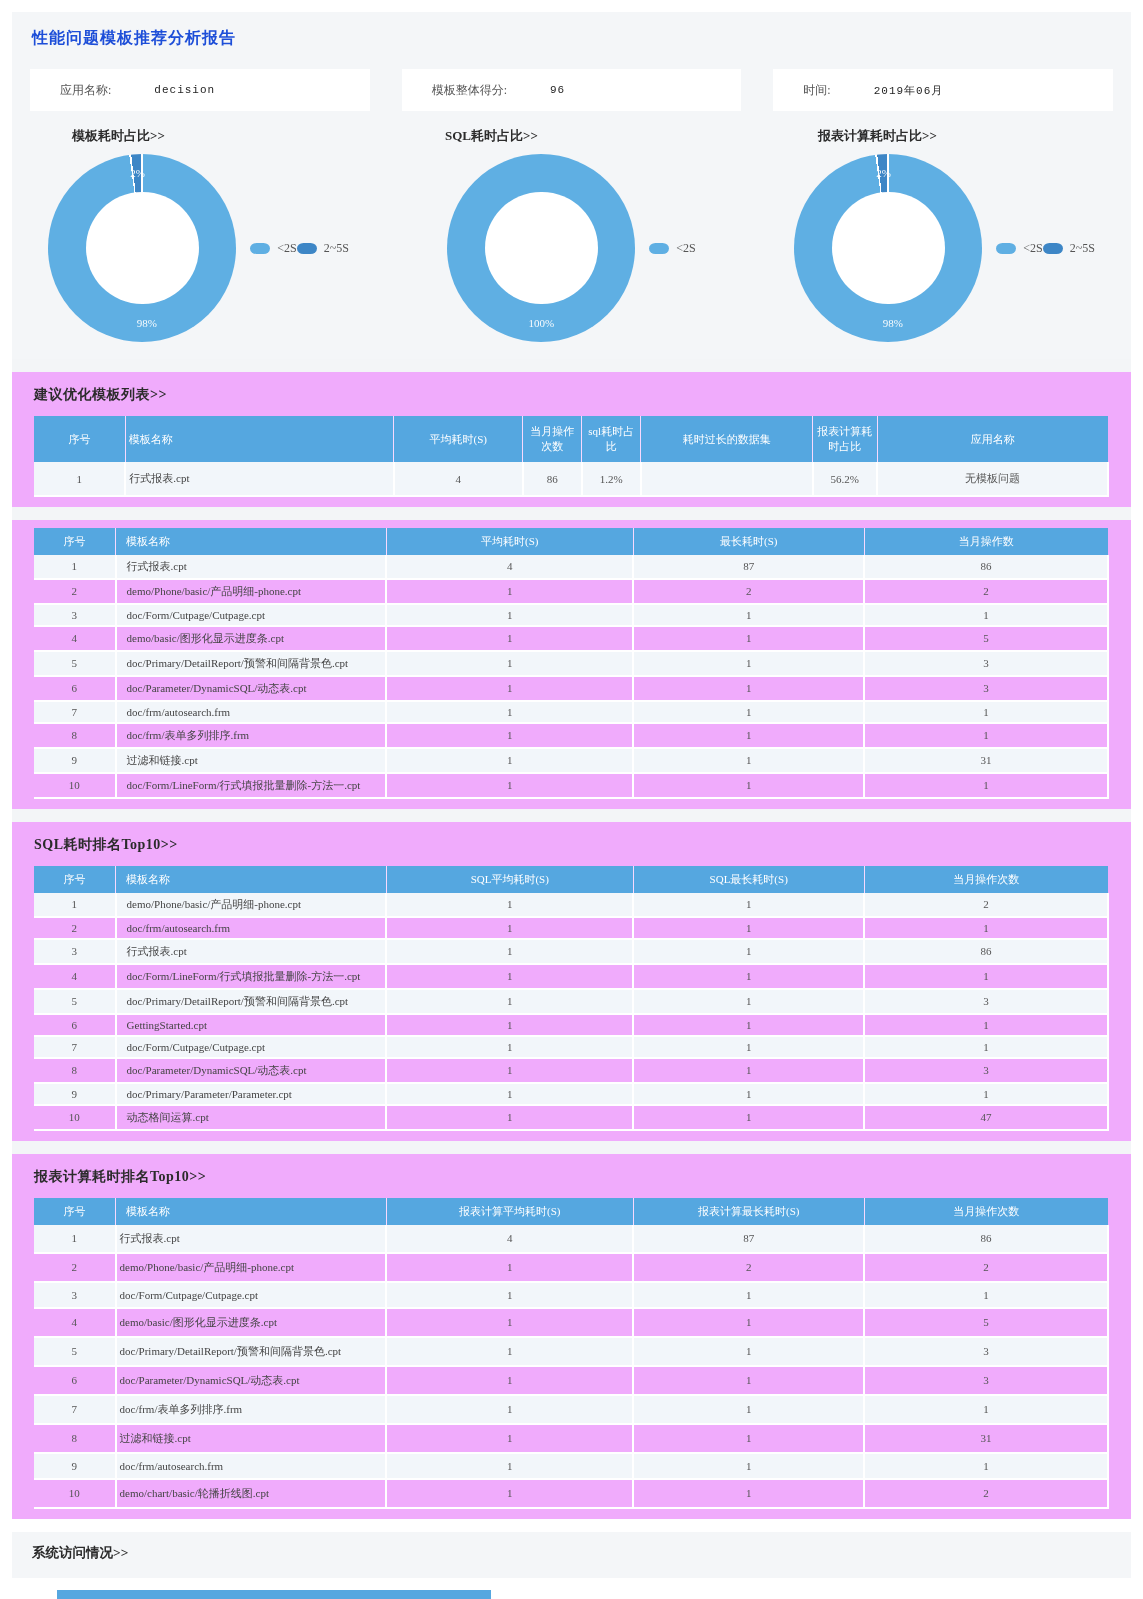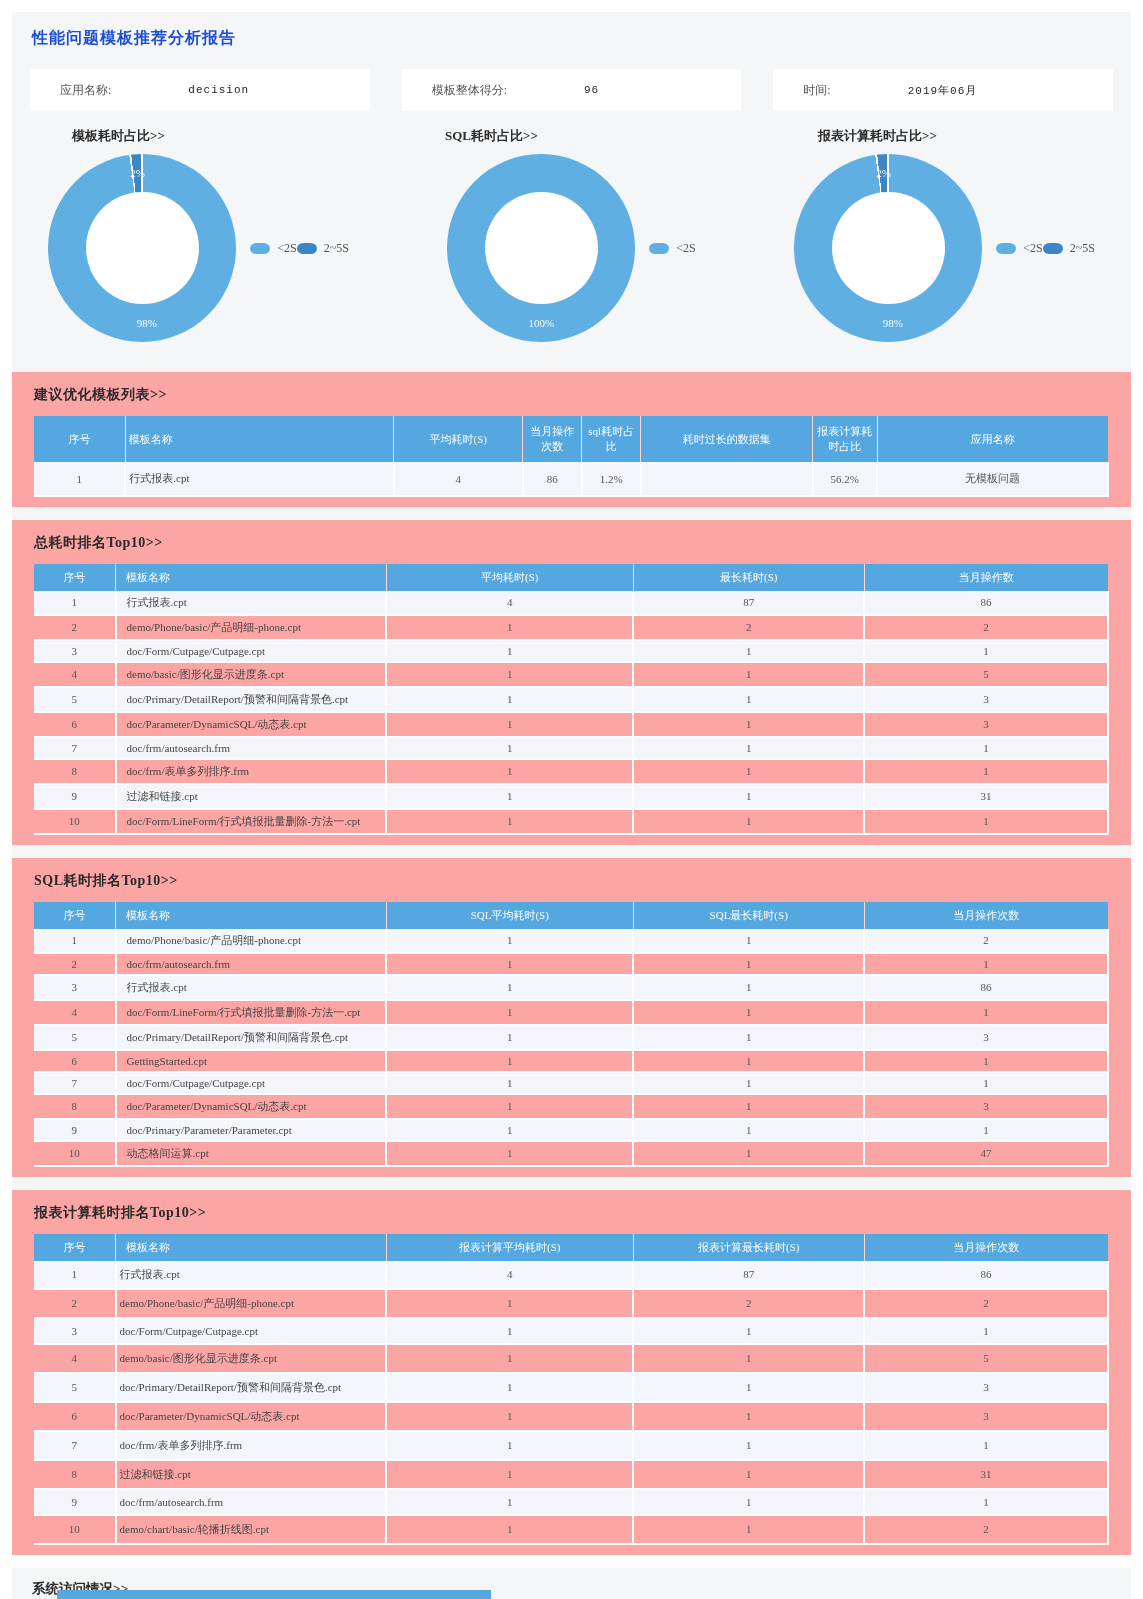--- a/index.html
+++ b/index.html
@@ -5,39 +5,39 @@
   html,body{margin:0;padding:0;}
   body{
     width:1143px;height:1599px;position:relative;background:#fff;
     font-family:"Liberation Serif","DejaVu Serif",serif;color:#333;overflow:hidden;
   }
   .container{margin:0 12px;padding-top:12px;}
   
   .panel-top{background:#f4f6f8;padding:14px 0 10px 0;}
   .report-title{font-size:16px;font-weight:bold;letter-spacing:1px;margin:2px 0 20px 20px;color:#1d4ed8;}
   .cards{display:flex;gap:32px;margin:0 18px;}
-  .card{background:#fff;height:42px;flex:1;display:flex;align-items:center;padding-left:30px;gap:34px;}
+  .card{background:#fff;height:42px;flex:1;display:flex;align-items:center;padding-left:30px;}
   .card-label{font-size:12px;color:#555;}
   .card-value{font-size:11px;color:#1e1e1e;margin-left:43px;letter-spacing:1px;font-family:Liberation Mono, monospace;}
   
   .charts{display:flex;margin-top:16px;}
   .chart-cell{flex:1;}
   .chart-title{font-weight:bold;font-size:13px;margin:0 0 2px 60px;color:#2b2b2b;}
   .chart-flex{display:flex;align-items:center;justify-content:center;gap:14px;height:202px;}
   .donut{position:relative;width:188px;height:188px;border-radius:50%;flex:0 0 auto;}
   .donut::after{content:"";position:absolute;left:20%;top:20%;width:60%;height:60%;border-radius:50%;background:#fff;}
   .donut-label{position:absolute;transform:translate(-50%,-50%);color:rgba(255,255,255,.95);font-size:11px;z-index:2;}
   .legend{display:flex;flex-direction:row;}
   .legend-item{display:flex;align-items:center;margin:8px 0;font-size:12px;color:#555;}
   .legend-swatch{width:20px;height:11px;border-radius:7px/6px;margin-right:7px;}
   
   .spacer{height:13px;background:#f3f5f7;}
   .wgap{height:13px;background:#fff;}
   
-  section.panel{background:#fca5a5;padding:8px 22px 10px 22px;}
+  section.panel{background:#f0abfc;padding:8px 22px 10px 22px;}
   .section-title{font-size:14px;font-weight:bold;margin:6px 0 12px 0;color:#2b2b2b;letter-spacing:.5px;}
   table{width:100%;border-collapse:collapse;table-layout:fixed;}
   thead th{background:#55a7e0;color:#fff;font-weight:normal;font-size:11px;padding:6px 3px;
     border-right:1px solid rgba(255,255,255,.55);text-align:center;line-height:1.35;overflow:hidden;}
   thead th:last-child{border-right:none;}
   thead th.col-name{text-align:left;padding-left:10px;}
   tbody td{font-size:11px;color:#555;text-align:center;padding:4px 3px;border-right:2px solid #fff;
     border-bottom:2px solid #fff;overflow:hidden;white-space:nowrap;}
   tbody td.col-name{text-align:left;padding-left:10px;color:#444;}
   tr.zebra{background:#f2f6fa;}
@@ -167,21 +167,20 @@
             <td>56.2%</td>
             <td>无模板问题</td>
           </tr>
         </tbody>
     </table>
   </section>
 
   <div class="spacer"></div>
 
   <section class="panel" data-table="1">
-    <div class="section-title">总耗时排名Top10&gt;&gt;</div>
     <table>
       <colgroup>
           <col style="width: 7.6%;">
           <col style="width: 25.2%;">
           <col style="width: 23%;">
           <col style="width: 21.5%;">
           <col style="width: 22.7%;">
         </colgroup>
       <thead>
           <tr>

